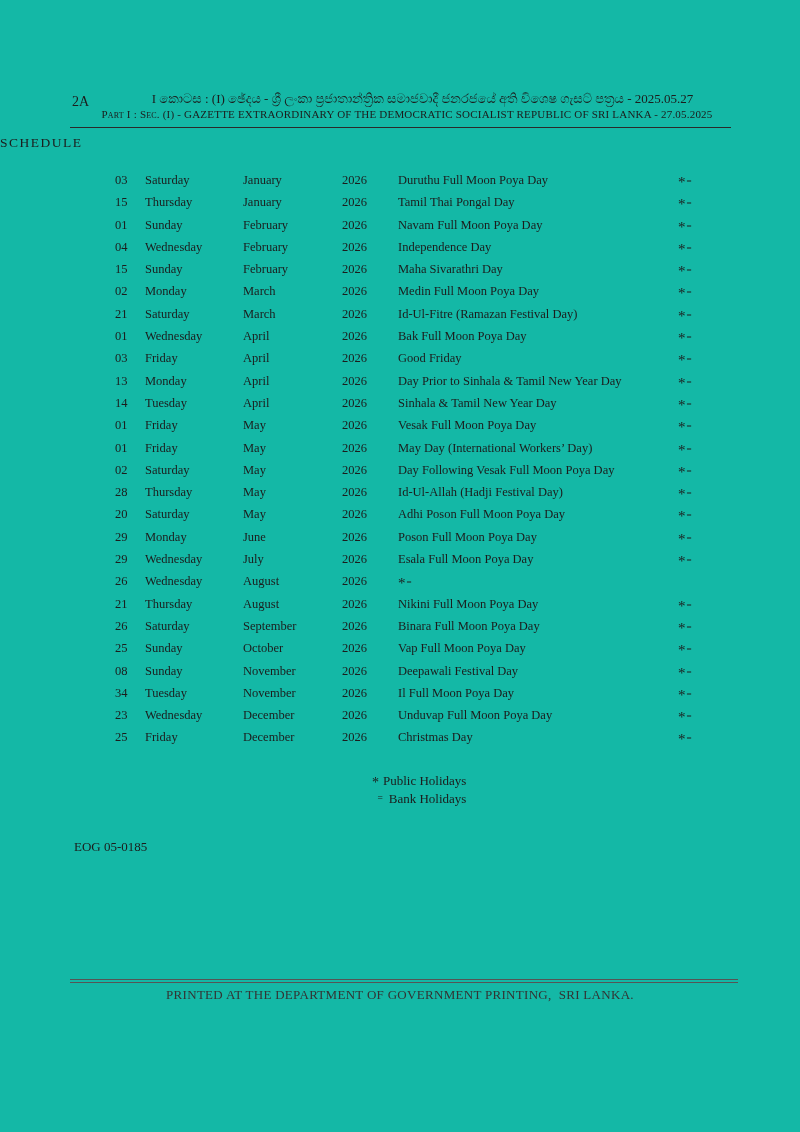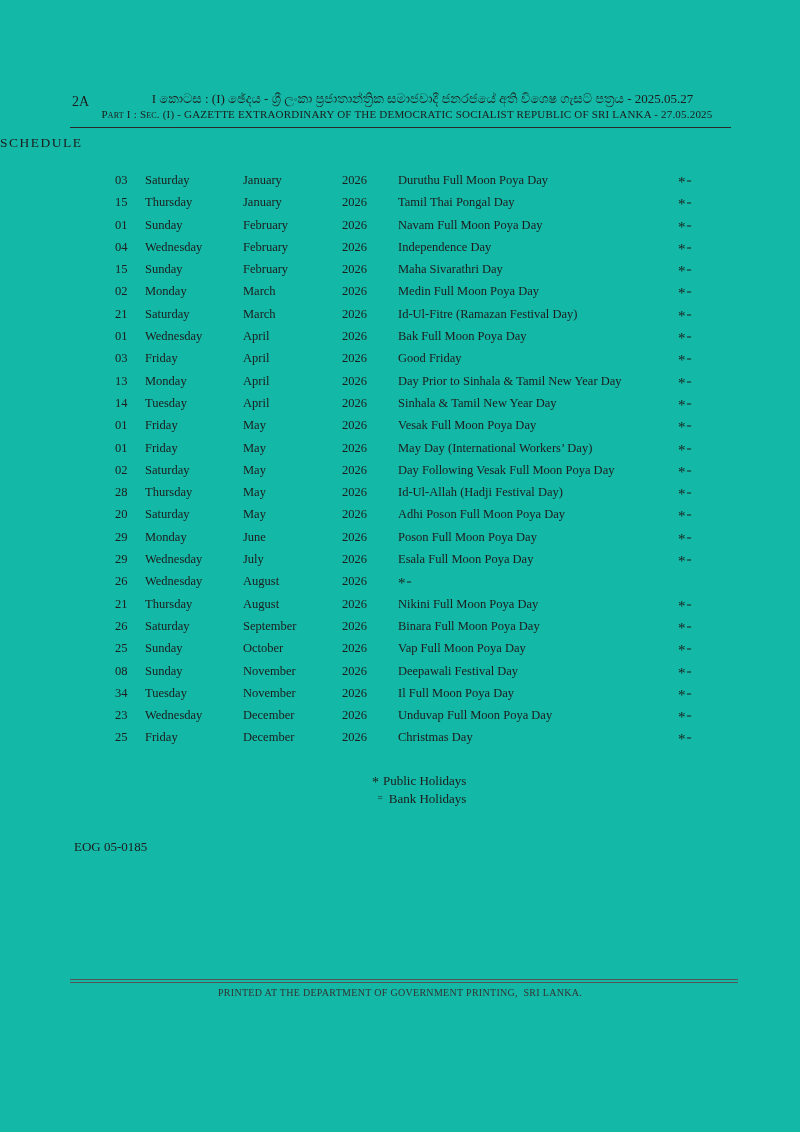--- a/index.html
+++ b/index.html
@@ -95,21 +95,21 @@
     position: absolute;
     left: 70px; width: 668px; top: 979px;
     height: 2px;
     border-top: 1px solid #555;
     border-bottom: 1px solid #555;
   }
   .footer-text {
     position: absolute;
     left: 0; width: 800px; top: 987px;
     text-align: center;
-    font-size: 10px;
+    font-size: 13px;
     letter-spacing: 0.3px;
     color: #333;
     white-space: pre;
   }
 </style>
 </head>
 <body>
 
 <div class="page">
 

